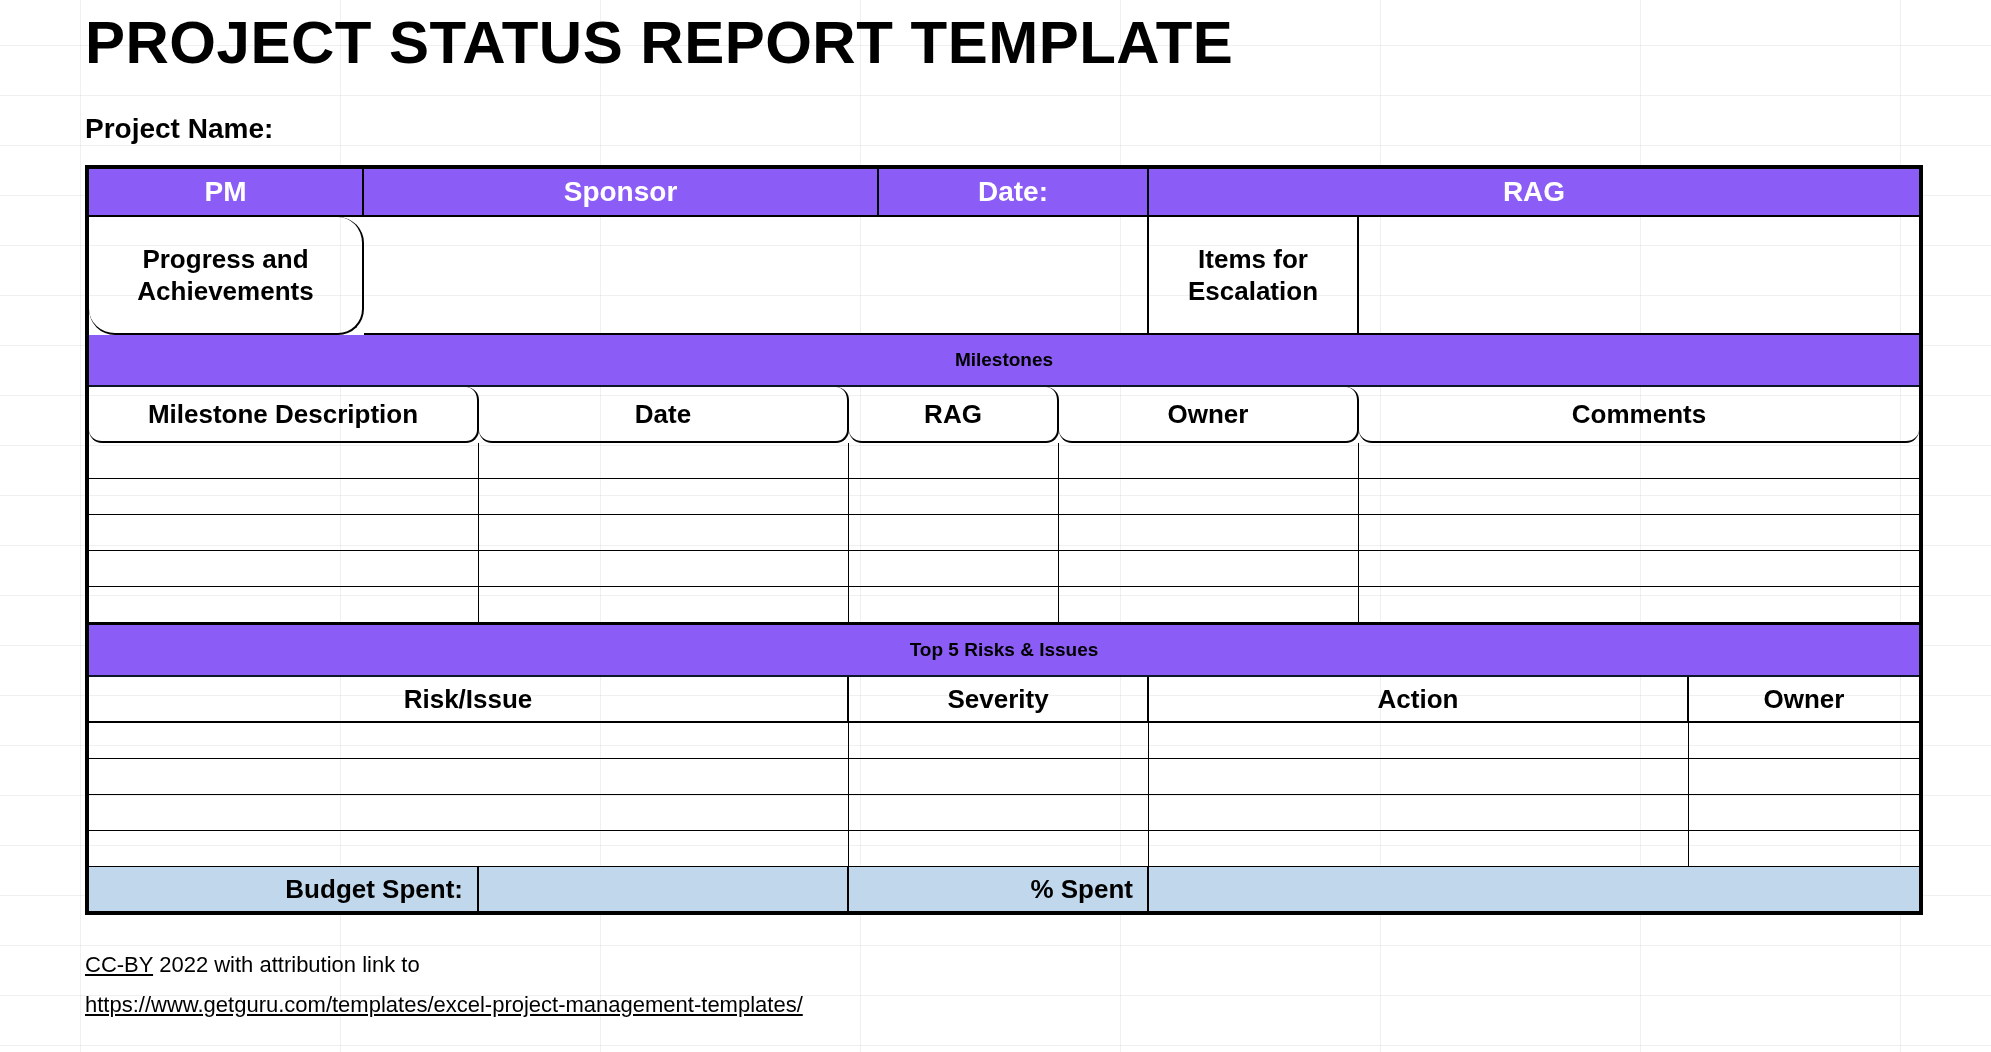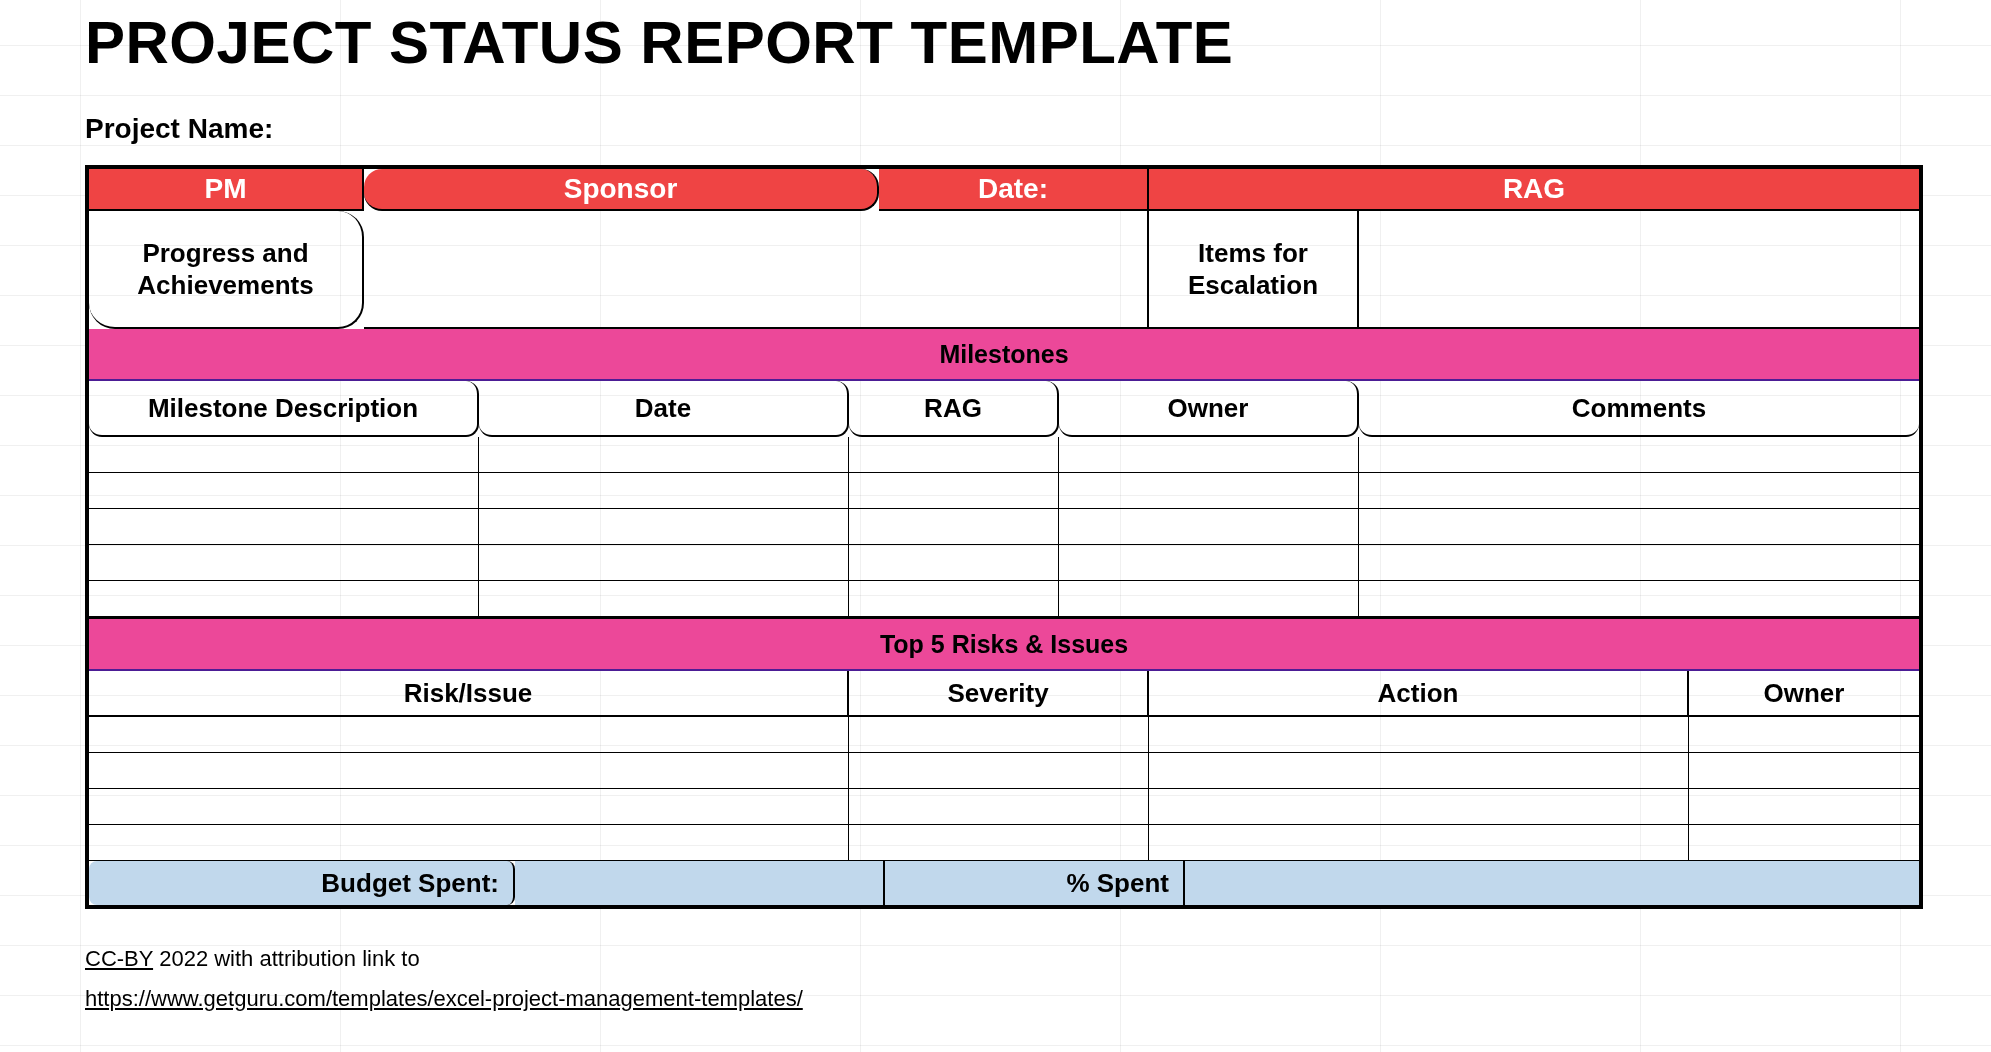--- a/index.html
+++ b/index.html
@@ -68,42 +68,42 @@
   }
   .cell:last-child { border-right: none; }
   .row:last-child .cell { border-bottom: none; }
 
   .thin .cell { font-weight: 400; border-bottom-width: 1px; }
   .thin .cell { border-right-width: 1px; }
   .thin .cell:last-child { border-right: none; }
 
   
   .blue .cell {
-    background: #ef4444;
+    background: #8b5cf6;
     color: #ffffff;
-    height: 42px;
+    height: 48px;
     font-size: 28px;
   }
 
   
   .progress-row .cell {
     height: 118px;
     font-size: 26px;
     line-height: 1.25;
   }
 
   
   .section-banner {
-    background: #ec4899;
+    background: #8b5cf6;
     height: 50px;
-    border-bottom: 2px solid #4c1d95;
+    border-bottom: 2px solid #0f172a;
     display: flex;
     align-items: center;
     justify-content: center;
-    font-size: 25px;
+    font-size: 19px;
     font-weight: 700;
   }
 
   
   .mile-head .cell { height: 56px; border-radius: 13px; }
   .mile-body .cell { height: 36px; border-bottom: 1px solid #000; border-right: 1px solid #000; }
   .mile-body:last-of-type .cell { border-bottom: 2px solid #000; }
   .mile-body .cell:last-child { border-right: none; }
 
   
@@ -116,41 +116,41 @@
     background: #c1d8ec;
     height: 44px;
     font-size: 26px;
     font-weight: 700;
     border-bottom: none;
   }
   .budget .label-cell { justify-content: flex-end; padding-right: 14px; }
 
   
   .w-pm       { width: 275px; }
-  .w-sponsor  { width: 515px; border-radius: 18px; }
+  .w-sponsor  { width: 515px; }
   .w-date     { width: 270px; }
   .w-rag      { flex: 1; }
 
   .w-pa-label { width: 275px; border-radius: 26px; }
   .w-pa-body  { width: 785px; }
   .w-esc-lbl  { width: 210px; }
   .w-esc-body { flex: 1; }
 
   .w-m-desc   { width: 390px; }
   .w-m-date   { width: 370px; }
   .w-m-rag    { width: 210px; }
   .w-m-owner  { width: 300px; }
   .w-m-comm   { flex: 1; }
 
   .w-r-issue  { width: 760px; }
   .w-r-sev    { width: 300px; text-align: right; }
   .w-r-action { width: 540px; }
   .w-r-owner  { flex: 1; }
 
-  .w-b-lbl    { width: 426px; border-radius: 8px; }
+  .w-b-lbl    { width: 390px; }
   .w-b-val    { width: 370px; }
   .w-b-pct    { width: 300px; }
   .w-b-pctval { flex: 1; }
 
   
   .attrib {
     margin-top: 30px;
     font-size: 22px;
     line-height: 1.8;
   }

